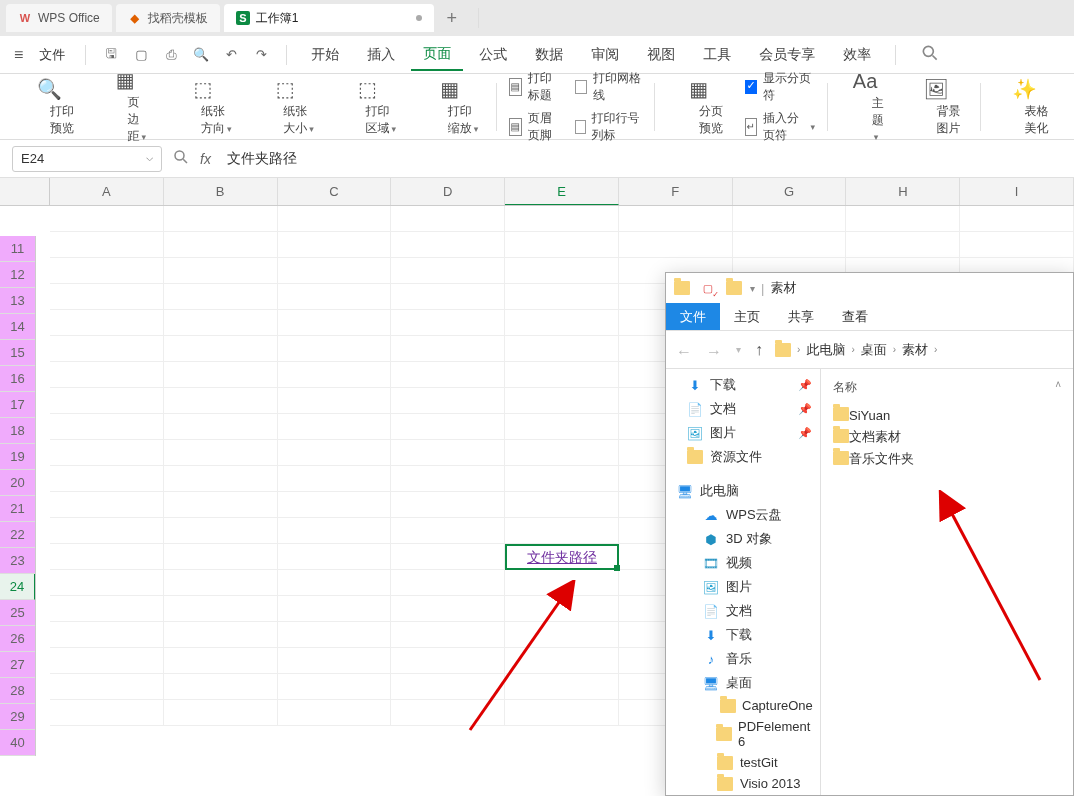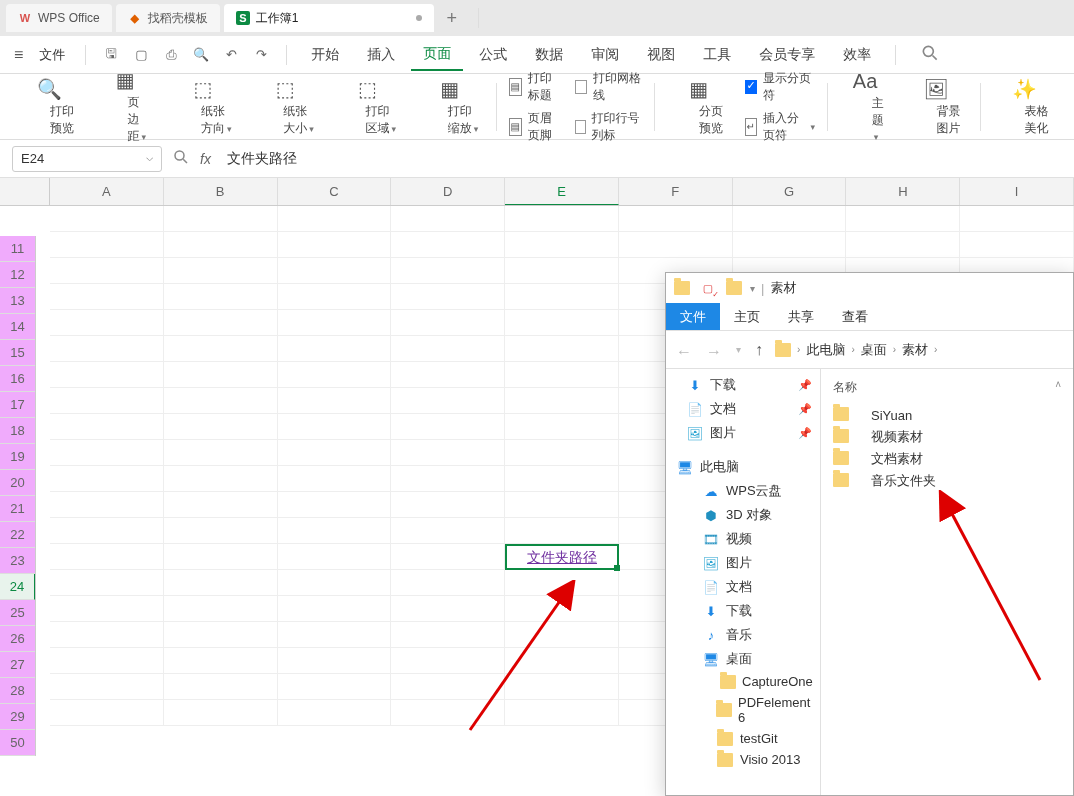--- a/index.html
+++ b/index.html
@@ -80,21 +80,21 @@
 .bcsep { color: #888; font-size: 10px; padding: 0 4px; }
 .exp-body { display: flex; height: calc(100% - 96px); }
 .exp-tree { width: 155px; border-right: 1px solid #e0e0e0; overflow-y: auto; padding: 4px 0; }
 .tree-item { display: flex; align-items: center; gap: 6px; padding: 3px 8px 3px 20px; font-size: 13px; cursor: pointer; }
 .tree-item.sub { padding-left: 36px; }
 .tree-item .ti { width: 18px; display: flex; align-items: center; justify-content: center; font-size: 13px; }
 .tree-item .pin { color: #888; font-size: 11px; margin-left: auto; }
 .exp-list { flex: 1; padding: 6px 10px; overflow: hidden; }
 .list-header { font-size: 12px; color: #555; padding: 4px 2px 8px; border-bottom: 1px solid transparent; display: flex; justify-content: space-between; }
 .list-header .sortcaret { color: #888; font-size: 10px; }
-.list-row { display: flex; align-items: center; gap: 22px; padding: 2px 2px; font-size: 13px; cursor: pointer; }
+.list-row { display: flex; align-items: center; gap: 0; padding: 2px 2px; font-size: 13px; cursor: pointer; }
 
 
 .arrow-svg { position: absolute; pointer-events: none; }
 
 
 .svgico { width: 20px; height: 20px; }
 </style>
 </head>
 <body>
 
@@ -265,21 +265,21 @@
       <div class="rowh">20</div>
       <div class="rowh">21</div>
       <div class="rowh">22</div>
       <div class="rowh">23</div>
       <div class="rowh active">24</div>
       <div class="rowh">25</div>
       <div class="rowh">26</div>
       <div class="rowh">27</div>
       <div class="rowh">28</div>
       <div class="rowh">29</div>
-      <div class="rowh">50</div>
+      <div class="rowh">40</div>
     </div>
   <div class="cells" id="cells">
       <div class="cellrow">
         <div class="cell"></div>
         <div class="cell"></div>
         <div class="cell"></div>
         <div class="cell"></div>
         <div class="cell"></div>
         <div class="cell"></div>
         <div class="cell"></div>
@@ -554,20 +554,26 @@
         </div>
       <div class="tree-item">
           <span class="ti" style="color:#20a070;">📄</span>
           <span>文档</span>
           <span class="pin">📌</span>
         </div>
       <div class="tree-item">
           <span class="ti" style="color:#20a0d0;">🖼</span>
           <span>图片</span>
           <span class="pin">📌</span>
+        </div>
+      <div class="tree-item">
+          <span class="ti">
+            <span class="folder-ico"></span>
+          </span>
+          <span>资源文件</span>
         </div>
       <div style="height:10px;"></div>
       <div class="tree-item" style="padding-left:10px;">
           <span class="ti" style="color:#1e88e5;">🖥</span>
           <span>此电脑</span>
         </div>
       <div class="tree-item sub">
           <span class="ti" style="color:#1e88e5;">☁</span>
           <span>WPS云盘</span>
         </div>
@@ -631,24 +637,20 @@
           <span>名称</span>
           <span class="sortcaret">˄</span>
         </div>
       <div id="file-list">
           <div class="list-row">
             <span><span class="folder-ico"></span></span>
             <span>SiYuan</span>
           </div>
           <div class="list-row">
             <span><span class="folder-ico"></span></span>
-            <span>视频素材</span>
-          </div>
-          <div class="list-row">
-            <span><span class="folder-ico"></span></span>
             <span>文档素材</span>
           </div>
           <div class="list-row">
             <span><span class="folder-ico"></span></span>
             <span>音乐文件夹</span>
           </div>
         </div>
     </div>
   </div>
 </div>

